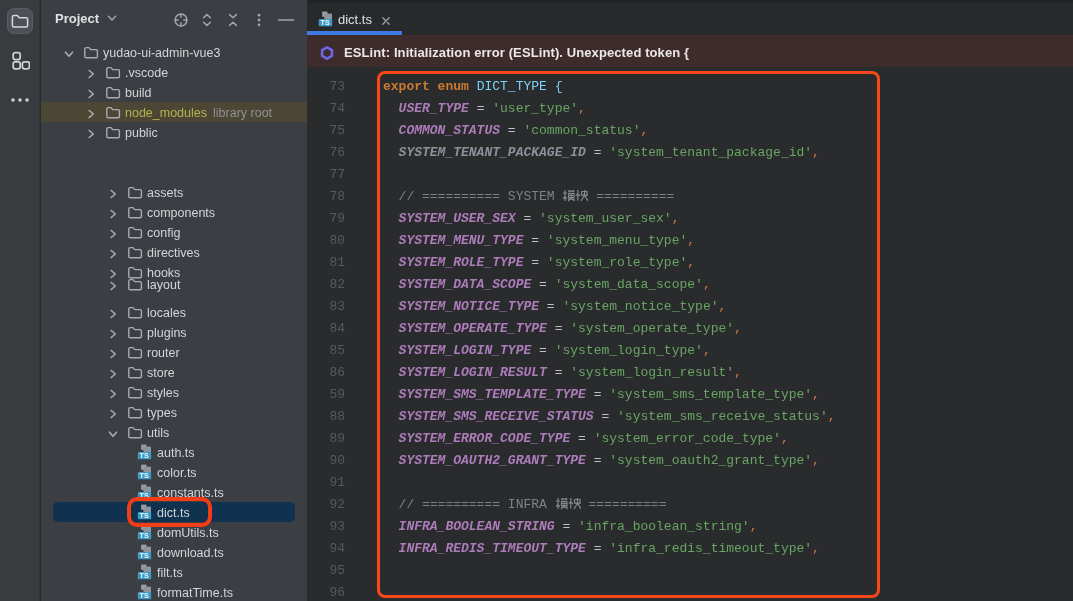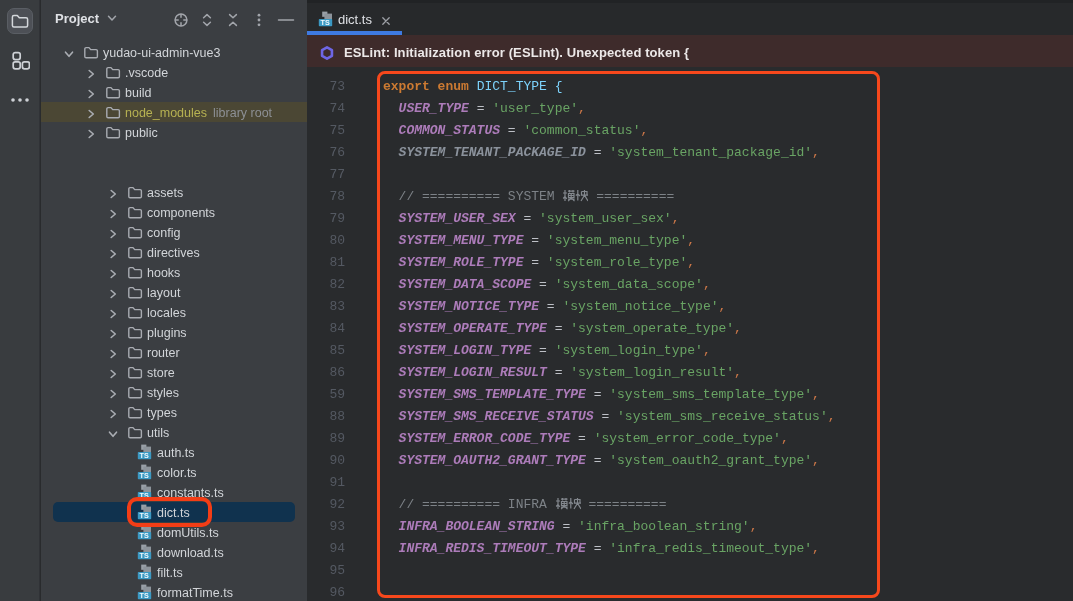--- a/index.html
+++ b/index.html
@@ -190,21 +190,21 @@
       </div>
 <div class="row" style="top:262px">
         <span class="tc" style="left:66px"><svg width="12" height="12" viewBox="0 0 12 12" style="">
             <path d="M4.2 2.5 L8.3 6 L4.2 9.5" fill="none" stroke="#aaadb3" stroke-width="1.6" stroke-linecap="round" stroke-linejoin="round"></path>
           </svg></span>
         <span class="ti" style="left:86px"><svg width="16" height="16" viewBox="0 0 16 16" style="">
             <path d="M1.8 4.9 a1.3 1.3 0 0 1 1.3 -1.3 H6 l1.7 2 h5.4 a1.3 1.3 0 0 1 1.3 1.3 v5.6 a1.3 1.3 0 0 1 -1.3 1.3 H3.1 a1.3 1.3 0 0 1 -1.3 -1.3 Z" fill="none" stroke="#a8abb1" stroke-width="1.4" stroke-linejoin="round"></path>
           </svg></span>
         <span class="tl" style="left:106px">hooks</span>
       </div>
-<div class="row" style="top:282px">
+<div class="row" style="top:274px">
         <span class="tc" style="left:66px"><svg width="12" height="12" viewBox="0 0 12 12" style="">
             <path d="M4.2 2.5 L8.3 6 L4.2 9.5" fill="none" stroke="#aaadb3" stroke-width="1.6" stroke-linecap="round" stroke-linejoin="round"></path>
           </svg></span>
         <span class="ti" style="left:86px"><svg width="16" height="16" viewBox="0 0 16 16" style="">
             <path d="M1.8 4.9 a1.3 1.3 0 0 1 1.3 -1.3 H6 l1.7 2 h5.4 a1.3 1.3 0 0 1 1.3 1.3 v5.6 a1.3 1.3 0 0 1 -1.3 1.3 H3.1 a1.3 1.3 0 0 1 -1.3 -1.3 Z" fill="none" stroke="#a8abb1" stroke-width="1.4" stroke-linejoin="round"></path>
           </svg></span>
         <span class="tl" style="left:106px">layout</span>
       </div>
 <div class="row" style="top:302px">
         <span class="tc" style="left:66px"><svg width="12" height="12" viewBox="0 0 12 12" style="">

